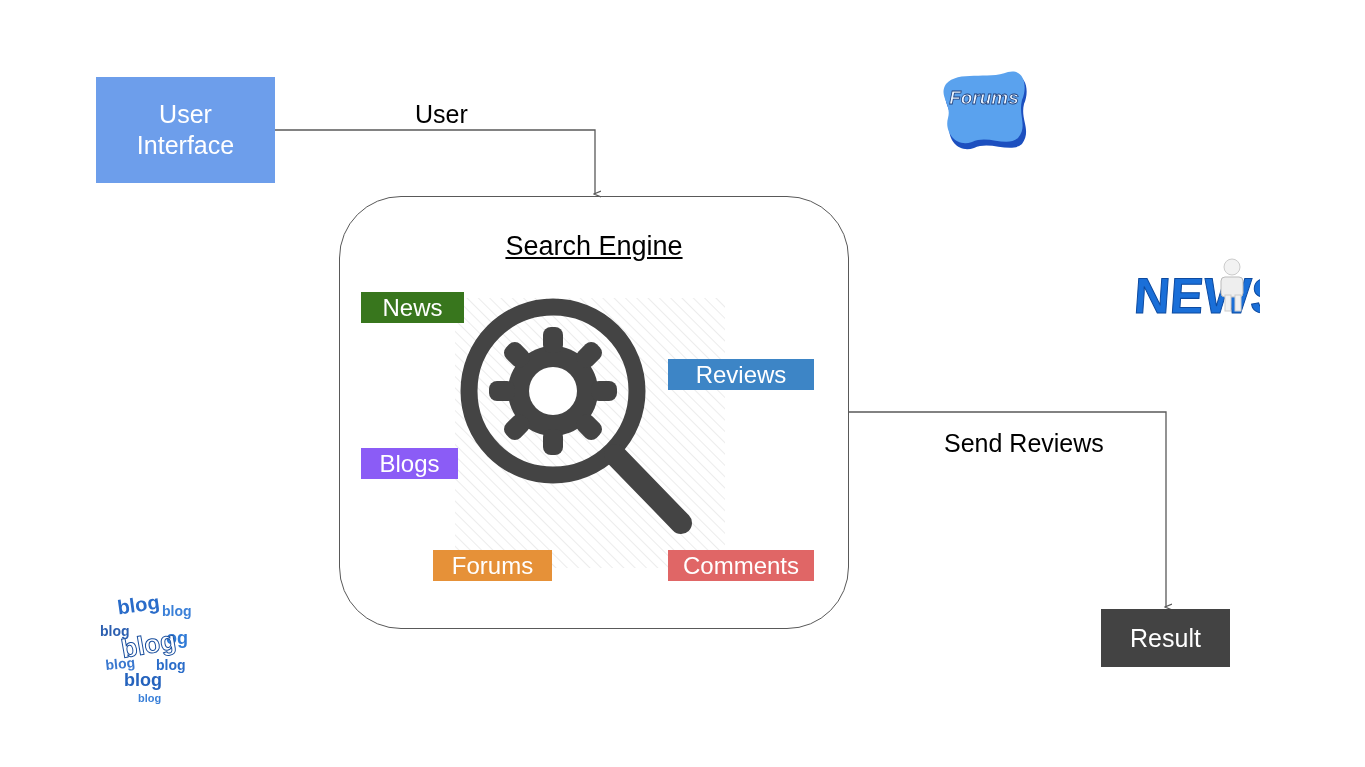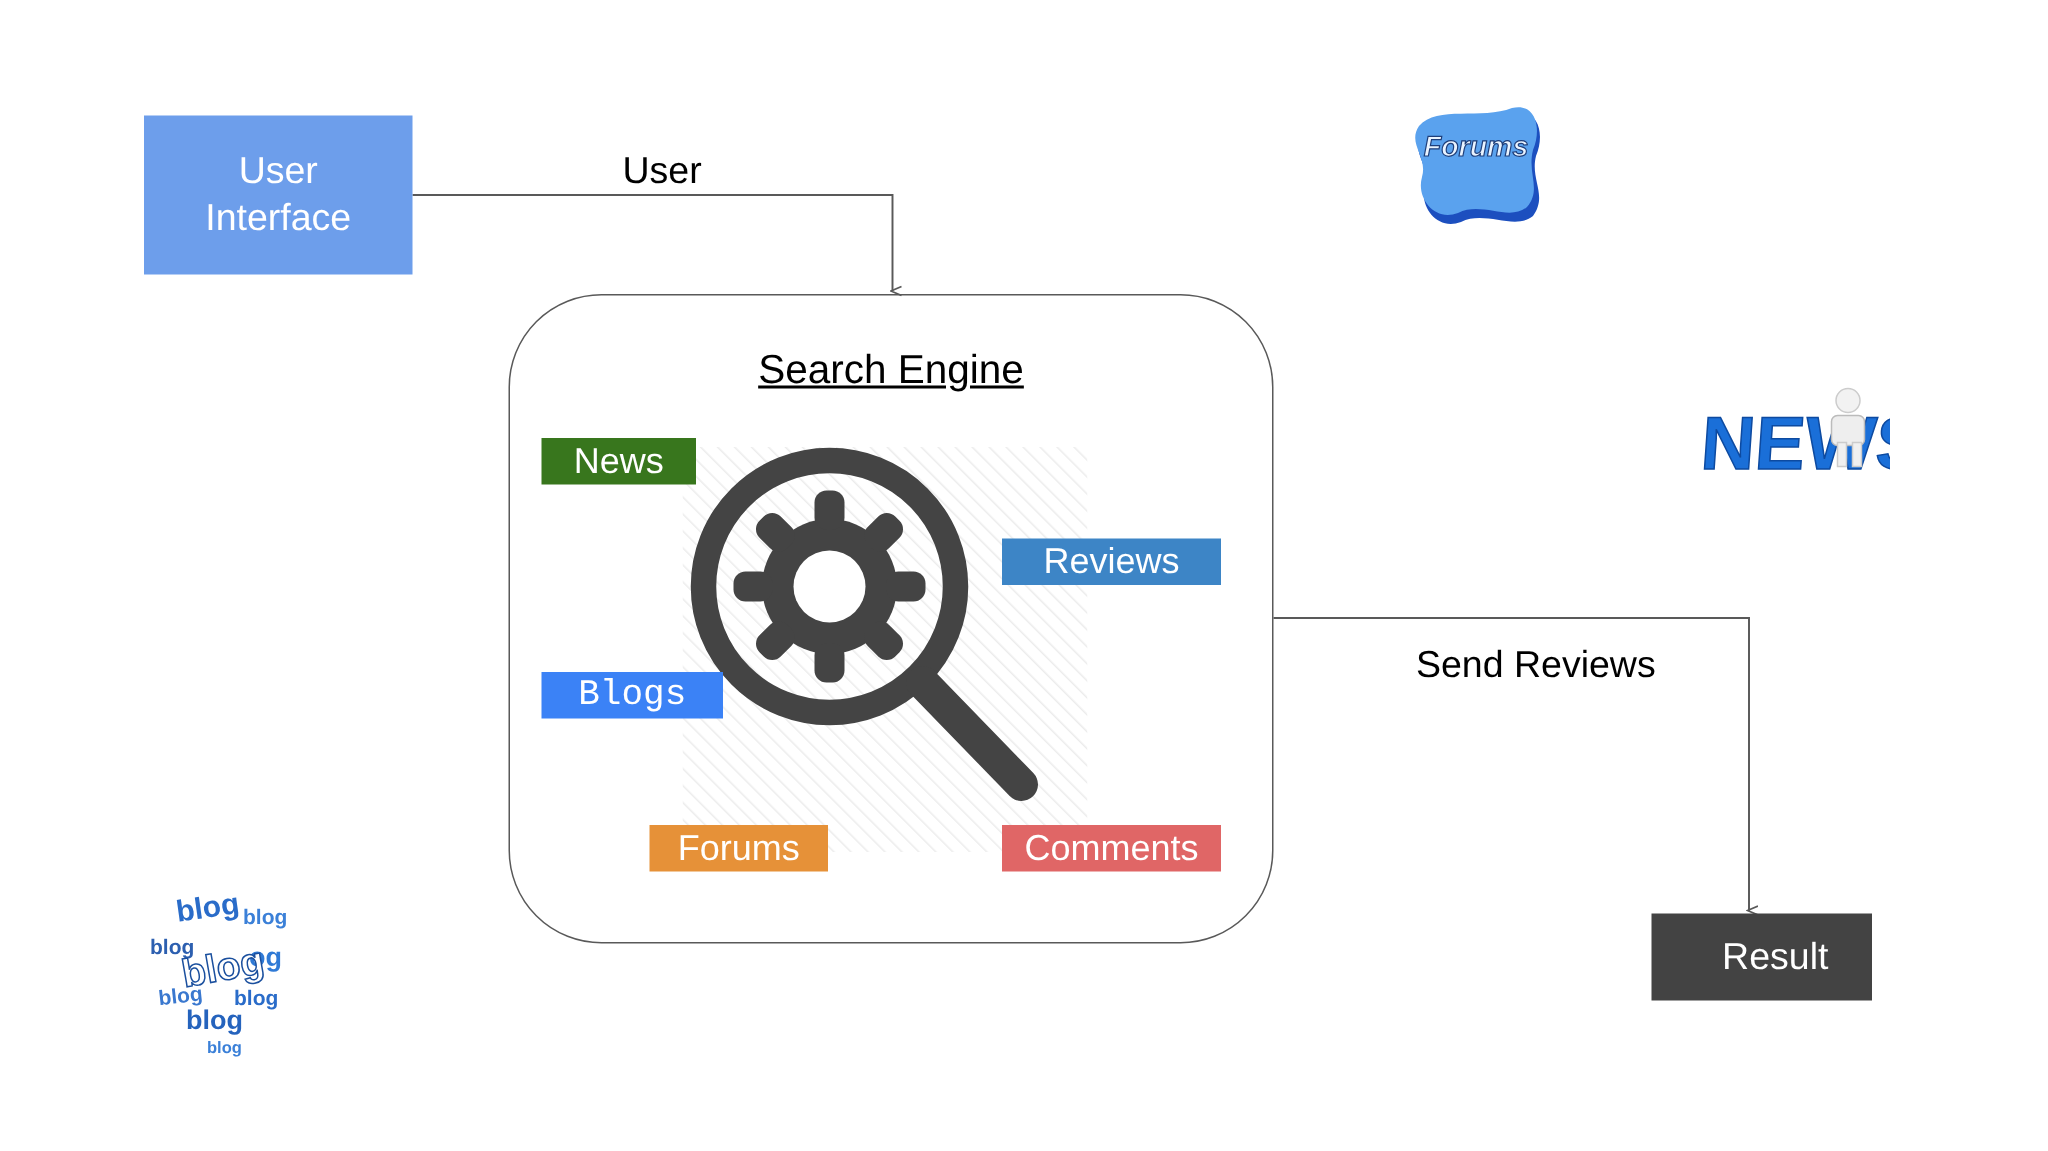--- a/index.html
+++ b/index.html
@@ -2,29 +2,29 @@
 <html><head>
 <meta charset="utf-8">
 <style>
   html, body { margin:0; padding:0; background:#ffffff; }
   body { width:1365px; height:767px; position:relative; overflow:hidden;
          font-family:"Liberation Sans", sans-serif; }
   .abs { position:absolute; }
   .box { display:flex; align-items:center; justify-content:center; color:#fff; text-align:center; }
   #ui-box { left:96px; top:77px; width:179px; height:106px; background:#6d9eeb;
             font-size:25px; line-height:31px; flex-direction:column; }
-  #result-box { left:1101px; top:609px; width:129px; height:58px; background:#434343; font-size:25px;padding-left:18px; }
+  #result-box { left:1101px; top:609px; width:129px; height:58px; background:#434343; font-size:25px; }
   .label-text { color:#000; font-size:25px; white-space:nowrap; }
   #engine { left:339px; top:196px; width:510px; height:433px; border:1.3px solid #595959;
             border-radius:62px; box-sizing:border-box; }
   #engine-title { left:339px; top:231px; width:510px; text-align:center; font-size:27px; color:#000;text-decoration:underline; }
   .tag { font-size:24px; height:31px; }
   #tag-news { left:361px; top:292px; width:103px; background:#38761d; }
   #tag-reviews { left:668px; top:359px; width:146px; background:#3d85c6; }
-  #tag-blogs { left:361px; top:448px; width:121px; background:#3b82f6;font-family:Liberation Mono, monospace; }
+  #tag-blogs { left:361px; top:448px; width:97px; background:#8b5cf6; }
   #tag-forums { left:433px; top:550px; width:119px; background:#e69138; }
   #tag-comments { left:668px; top:550px; width:146px; background:#e06666; }
   svg.lines { position:absolute; left:0; top:0; pointer-events:none; }
 </style>
 </head>
 <body>
 
 <svg class="lines" width="1365" height="767">
   <defs>
     <marker id="arr" markerWidth="8" markerHeight="8" refX="4" refY="6" orient="auto" markerUnits="userSpaceOnUse">

